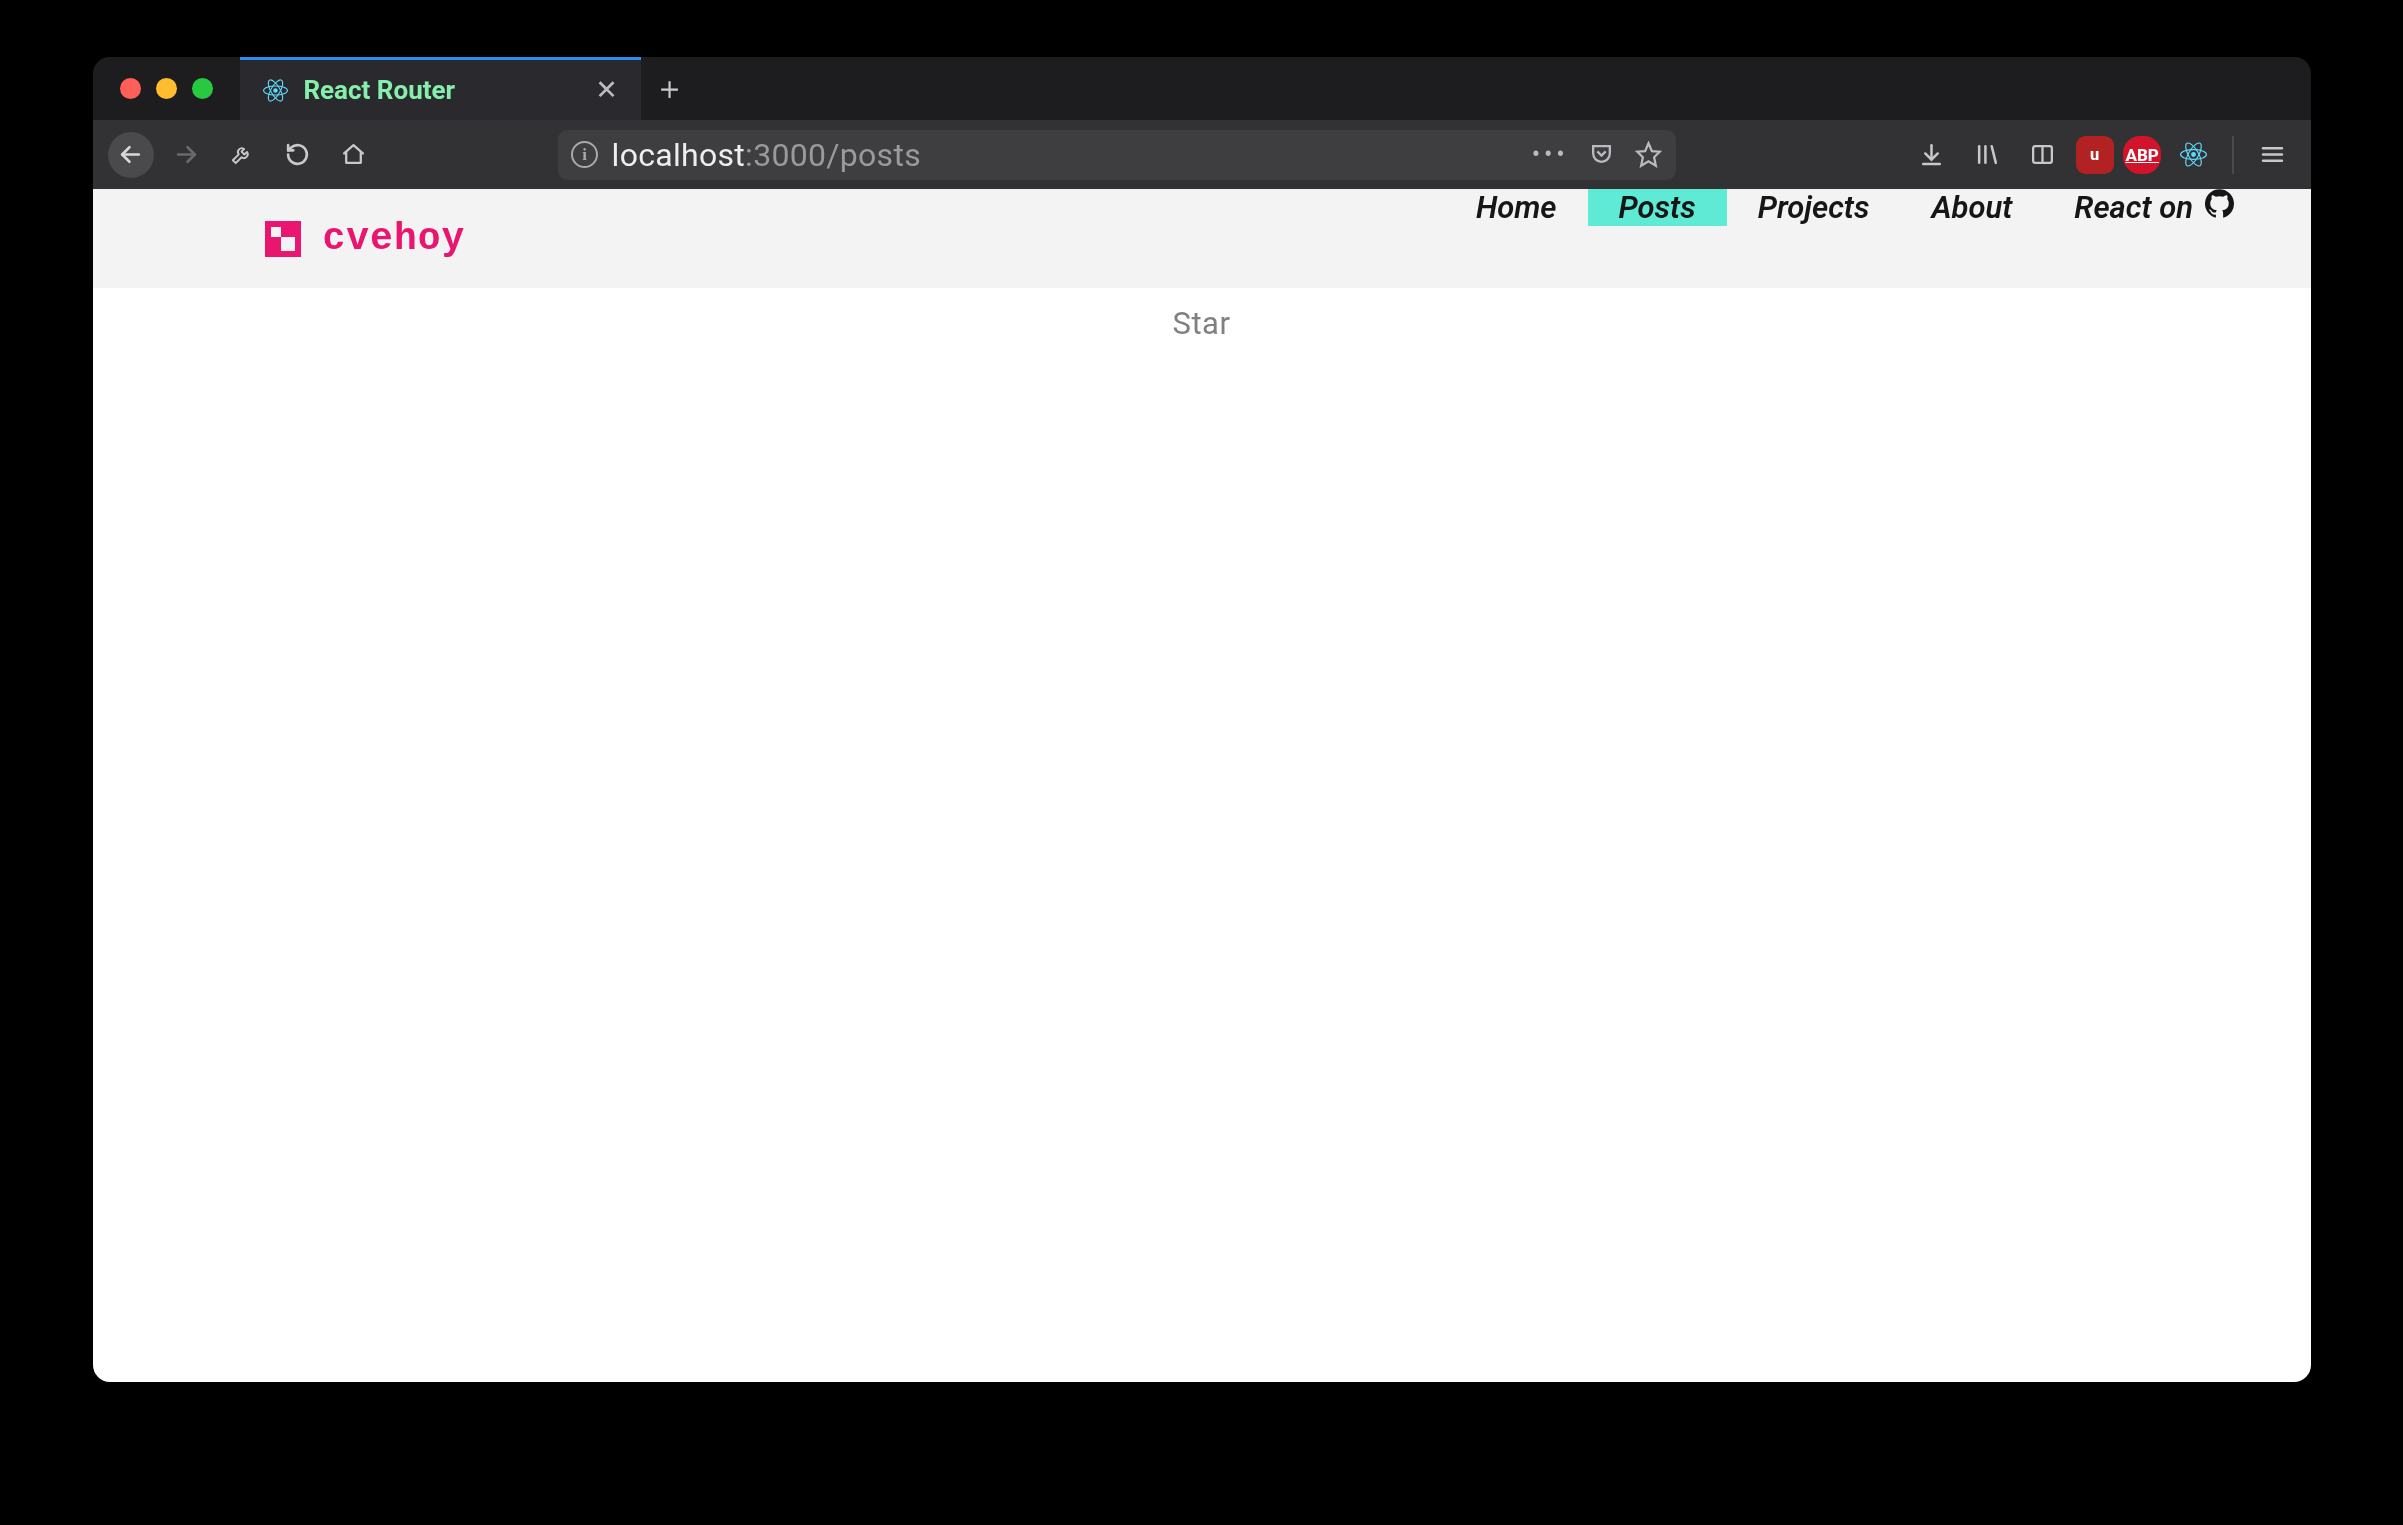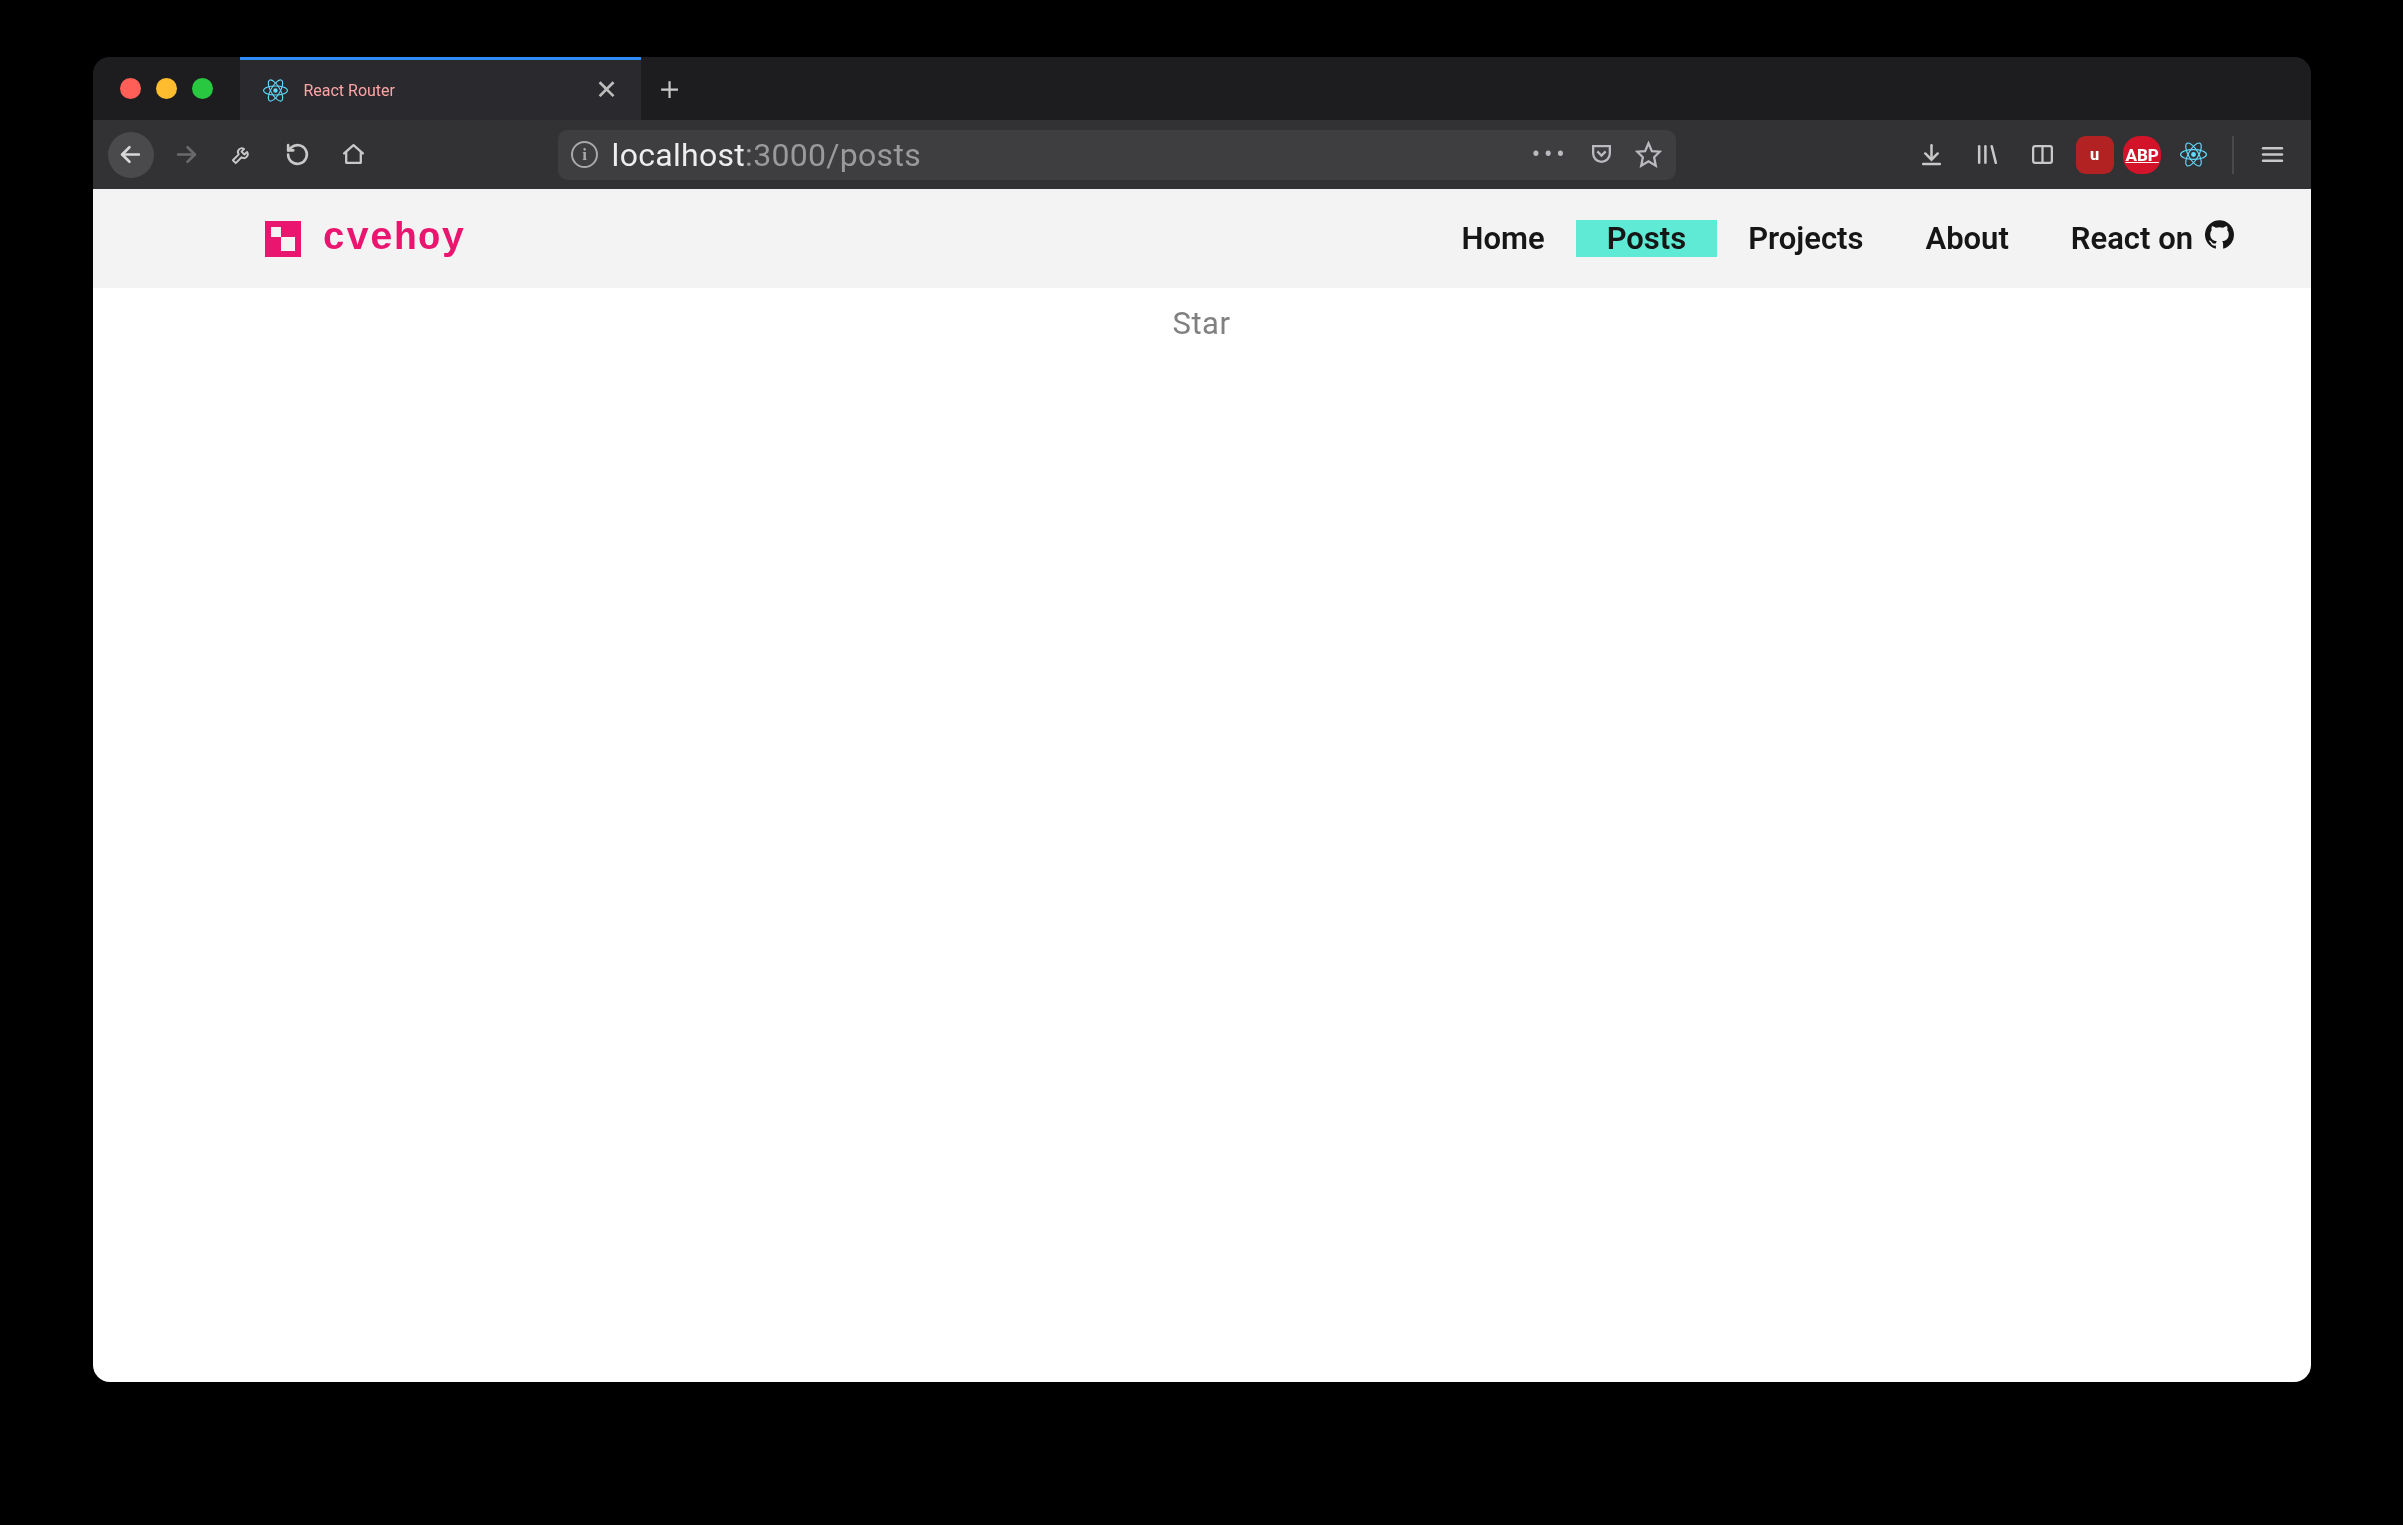--- a/index.html
+++ b/index.html
@@ -54,23 +54,23 @@
     padding:0 19px 0 23px;
     min-width:401px;
     position:relative;
   }
   .tab .favicon{
     color:#61dafb;
     display:flex;
     align-items:center;
   }
   .tab-title{
-    color:#fca5a5;
-    font-size:16px;
-    font-weight:400;
+    color:#86efac;
+    font-size:26px;
+    font-weight:700;
     flex:1;
   }
   .tab-close{
     color:#bdbdbd;
     font-size:27px;
     width:31px;height:31px;
     display:flex;align-items:center;justify-content:center;
     border-radius:3.8px;
     cursor:pointer;
   }
@@ -173,22 +173,23 @@
   .logo .block::before{
     content:"";position:absolute;left:6.7px;top:6.7px;width:9.6px;height:9.6px;background:#f3f3f3;
   }
   .logo .block::after{
     content:"";position:absolute;right:5.7px;bottom:5.7px;width:13.4px;height:13.4px;background:#f3f3f3;
   }
 
   nav{
     margin-left:auto;
     display:flex;
-    align-items:center;
+    align-items:flex-start;
     height:100%;
+    font-style:italic;
   }
   nav a{
     display:flex;align-items:center;gap:11.5px;
     padding:0 31px;
     font-size:31px;
     font-weight:600;
     color:#161616;
     text-decoration:none;
     cursor:pointer;
   }

